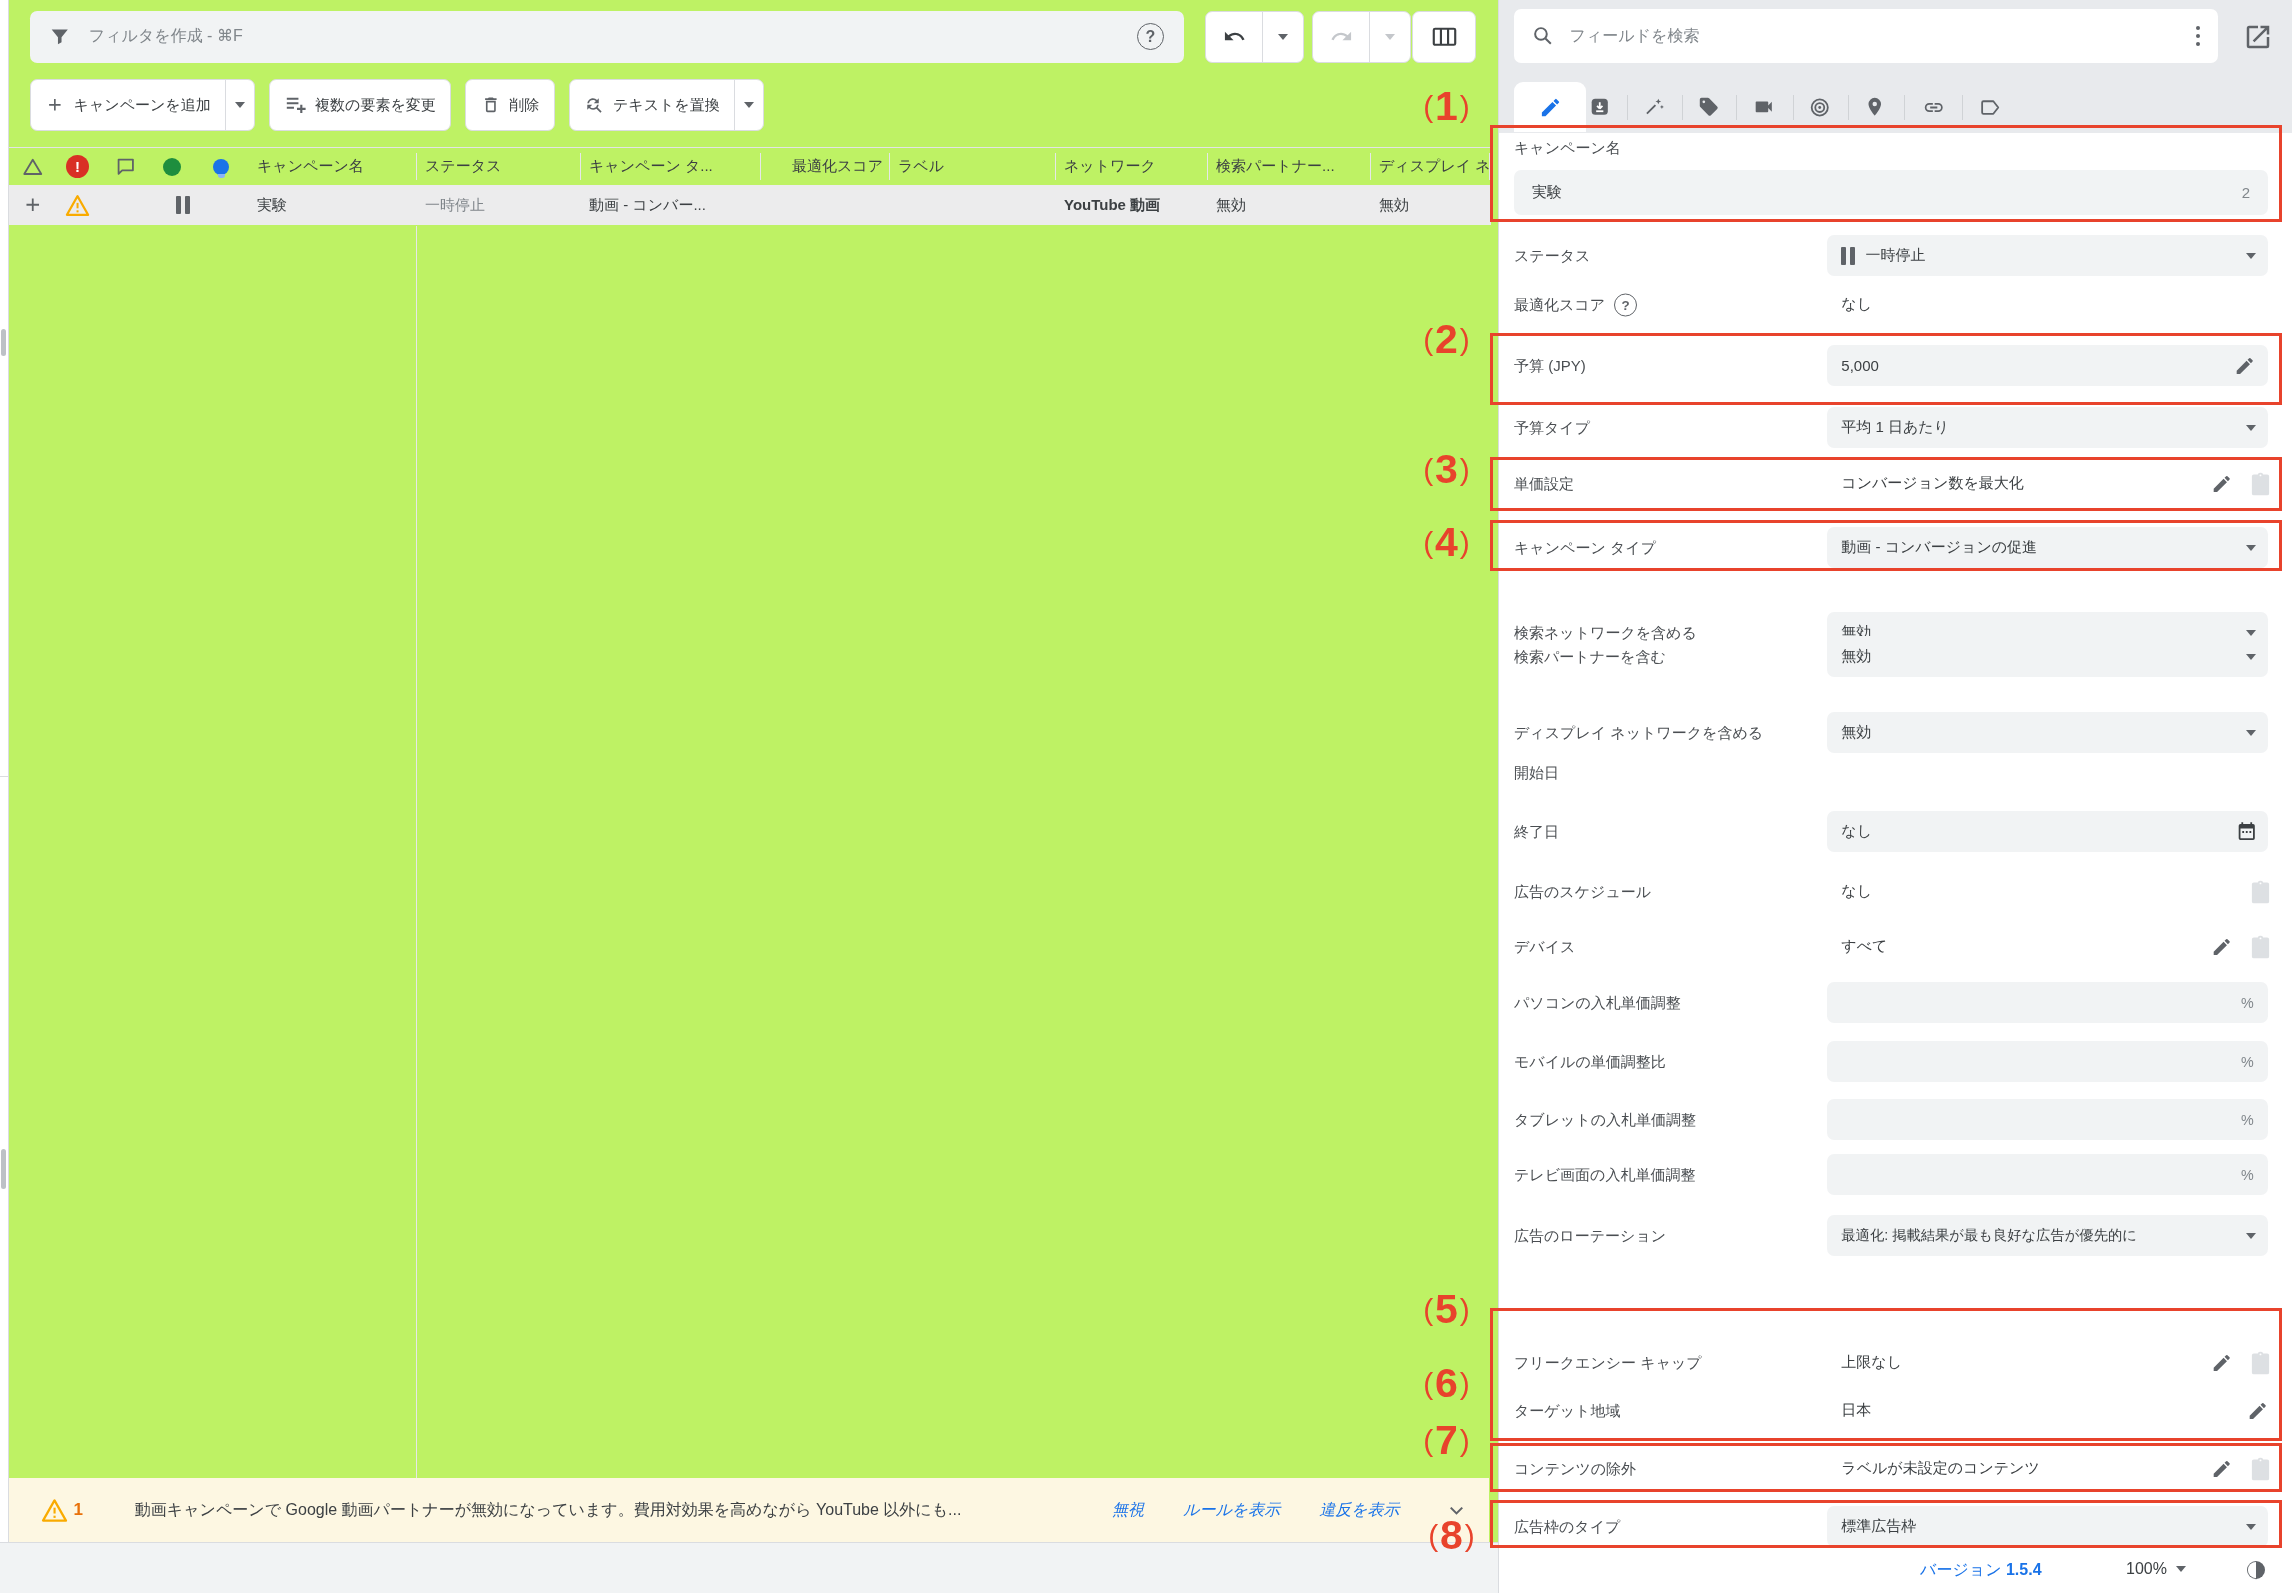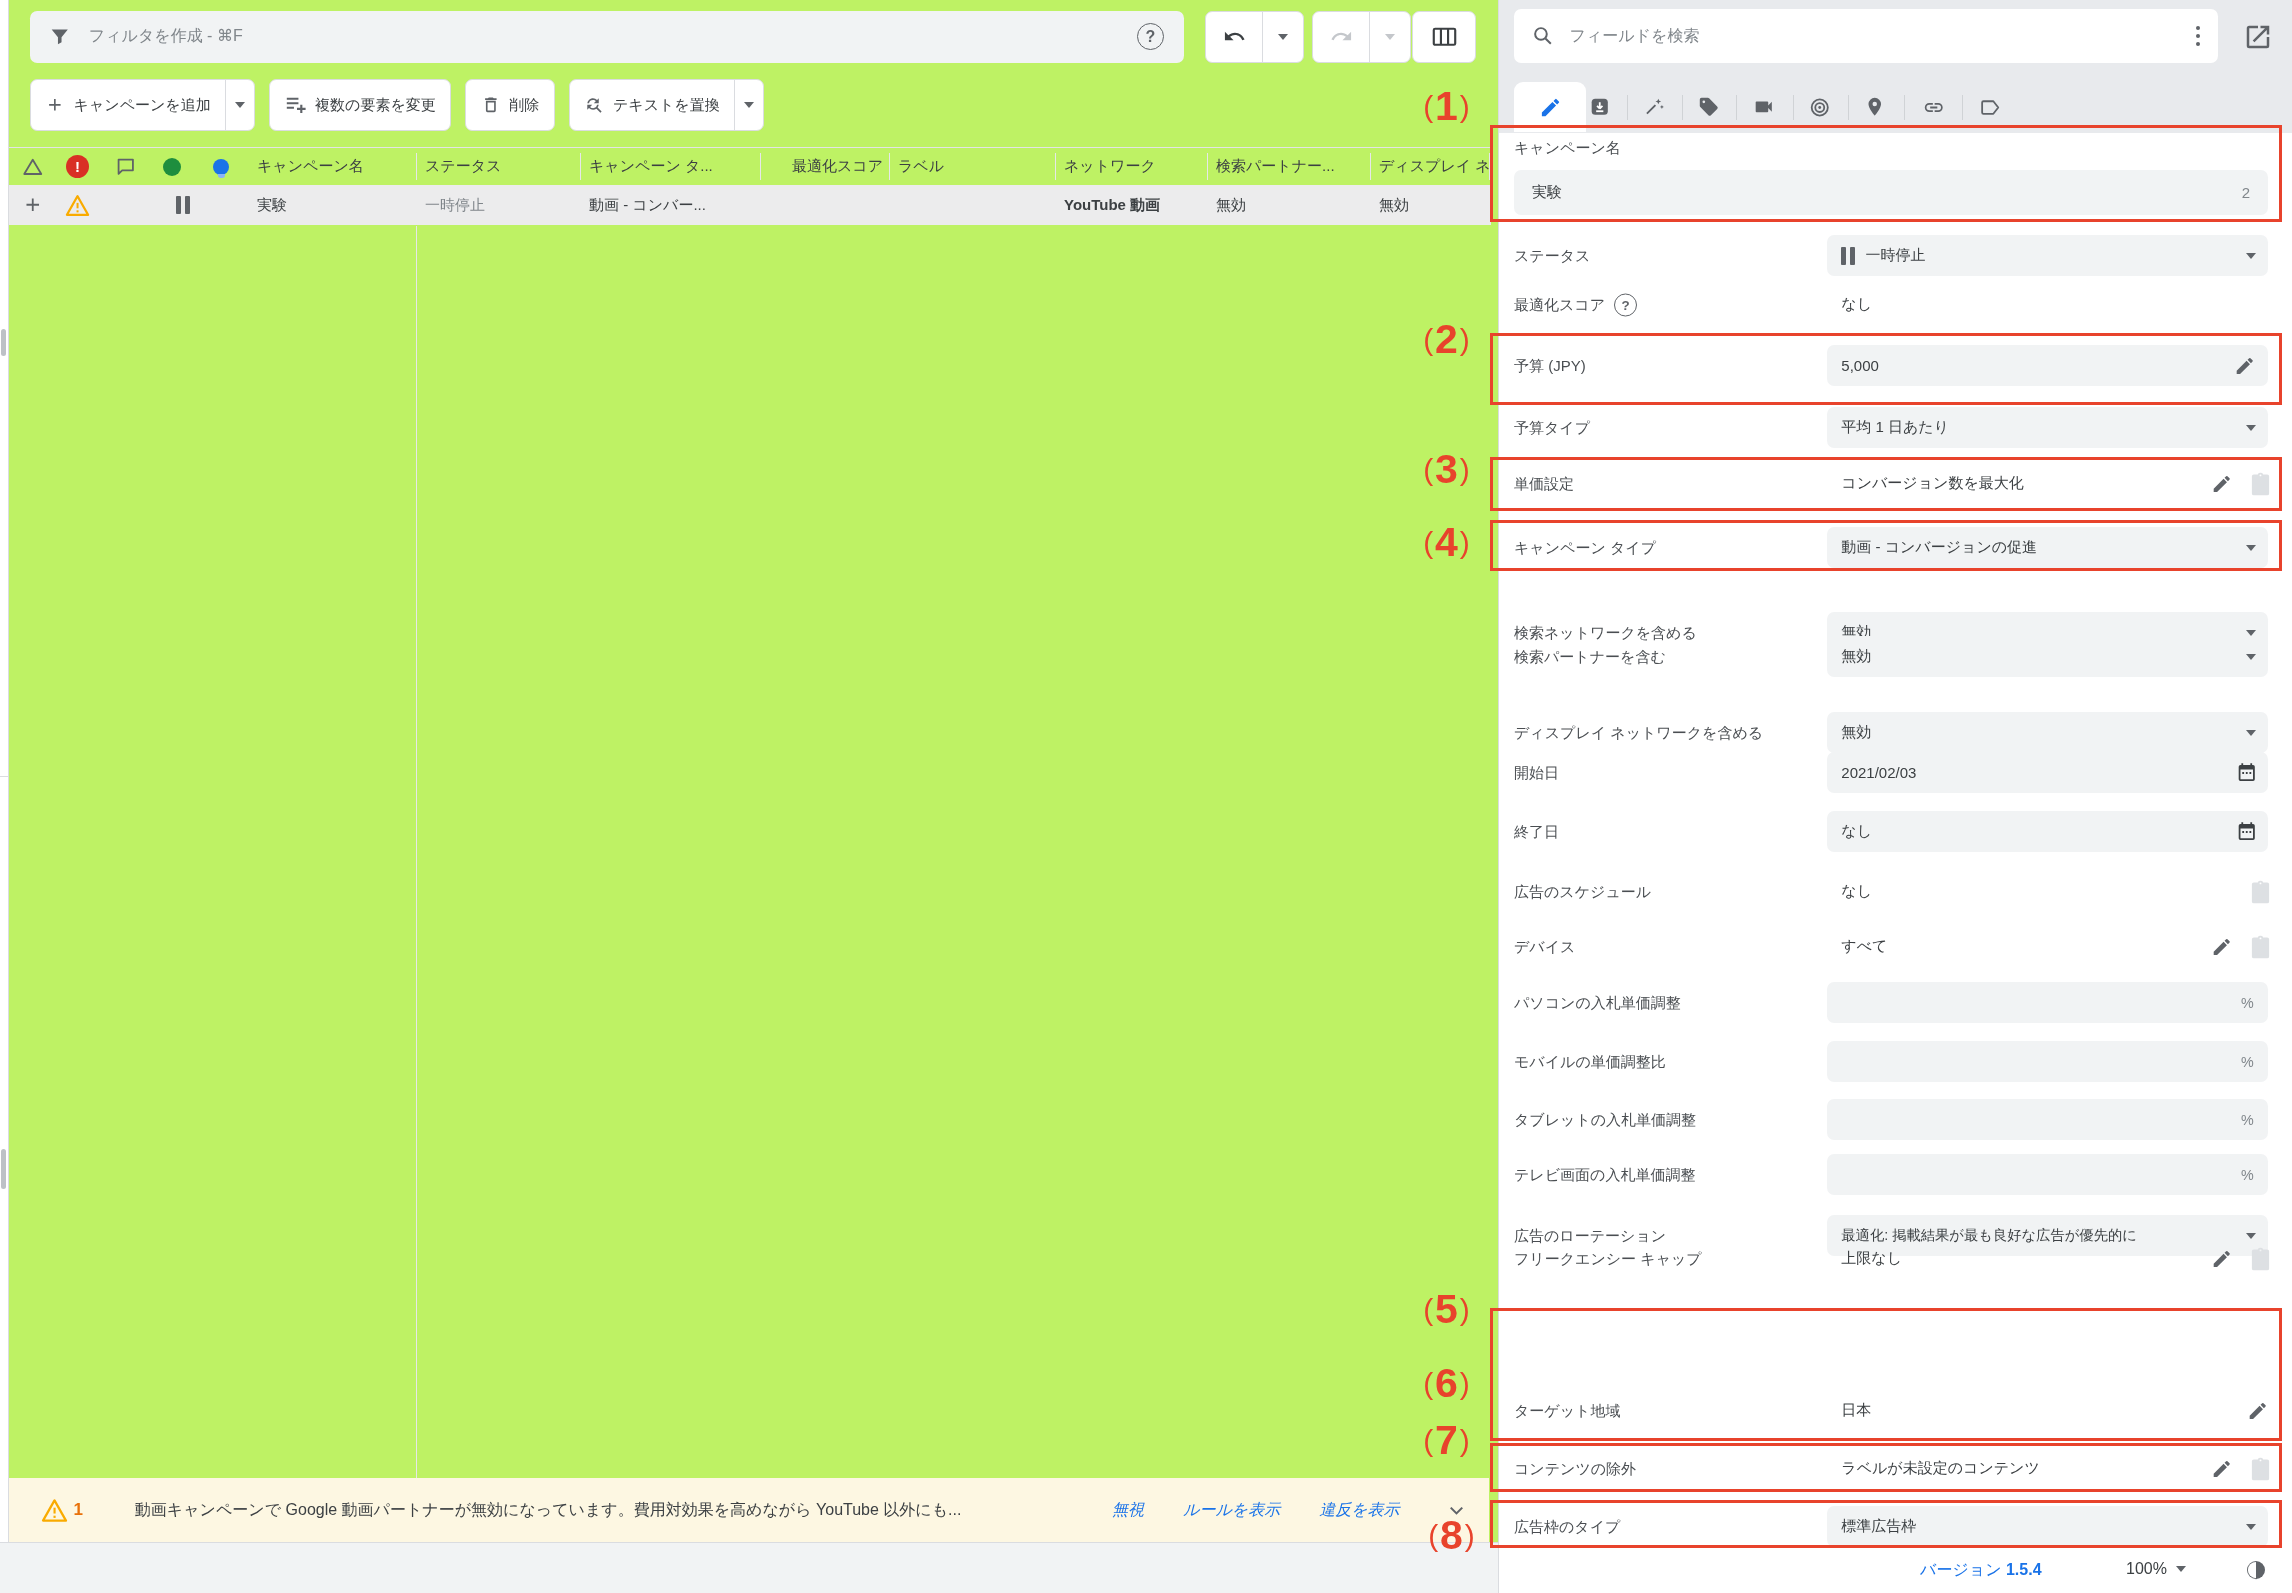--- a/index.html
+++ b/index.html
@@ -466,30 +466,20 @@
       <div class="vwrap">
         <div class="vfield">
           <span>無効</span>
           <span class="vcaret caret"></span>
         </div>
       </div>
     </div>
 
     <div class="prow" style="top:752px">
       <div class="plabel">開始日</div>
-      <div class="vwrap">
-        <div class="vfield">
-          <span>2021/02/03</span>
-        </div>
-        <span class="acticon" style="right:10.7px">
-          <svg width="21.5" height="21.5" viewBox="0 0 24 24">
-              <path fill="#3c4043" d="M19 3h-1V1h-2v2H8V1H6v2H5a2 2 0 0 0-2 2v14a2 2 0 0 0 2 2h14a2 2 0 0 0 2-2V5a2 2 0 0 0-2-2zm0 16H5V8h14v11zM7 11h2v2H7zm4 0h2v2h-2zm4 0h2v2h-2z"></path>
-            </svg>
-        </span>
-      </div>
     </div>
 
     <div class="prow" style="top:811px">
       <div class="plabel">終了日</div>
       <div class="vwrap">
         <div class="vfield">
           <span>なし</span>
         </div>
         <span class="acticon" style="right:10.7px">
           <svg width="21.5" height="21.5" viewBox="0 0 24 24">
@@ -568,21 +558,21 @@
     <div class="prow" style="top:1215px">
       <div class="plabel">広告のローテーション</div>
       <div class="vwrap">
         <div class="vfield" style="font-size:14.3px;padding-right:32px">
           <span>最適化: 掲載結果が最も良好な広告が優先的に</span>
         </div>
         <span class="vcaret caret"></span>
       </div>
     </div>
 
-    <div class="prow" style="top:1238px">
+    <div class="prow" style="top:1342px">
       <div class="plabel">フリークエンシー キャップ</div>
       <div class="vwrap">
         <div class="vplain">上限なし</div>
         <span class="acticon" style="right:36px">
           <svg width="21.5" height="21.5" viewBox="0 0 24 24">
               <path fill="#5f6368" d="M3 17.25V21h3.75L17.8 9.94l-3.75-3.75L3 17.25zM20.7 7.04a1 1 0 0 0 0-1.41l-2.34-2.34a1 1 0 0 0-1.41 0l-1.83 1.83 3.75 3.75 1.83-1.83z"></path>
             </svg>
         </span>
         <span class="acticon" style="right:-3.6px">
           <svg width="23" height="23" viewBox="0 0 24 24">

